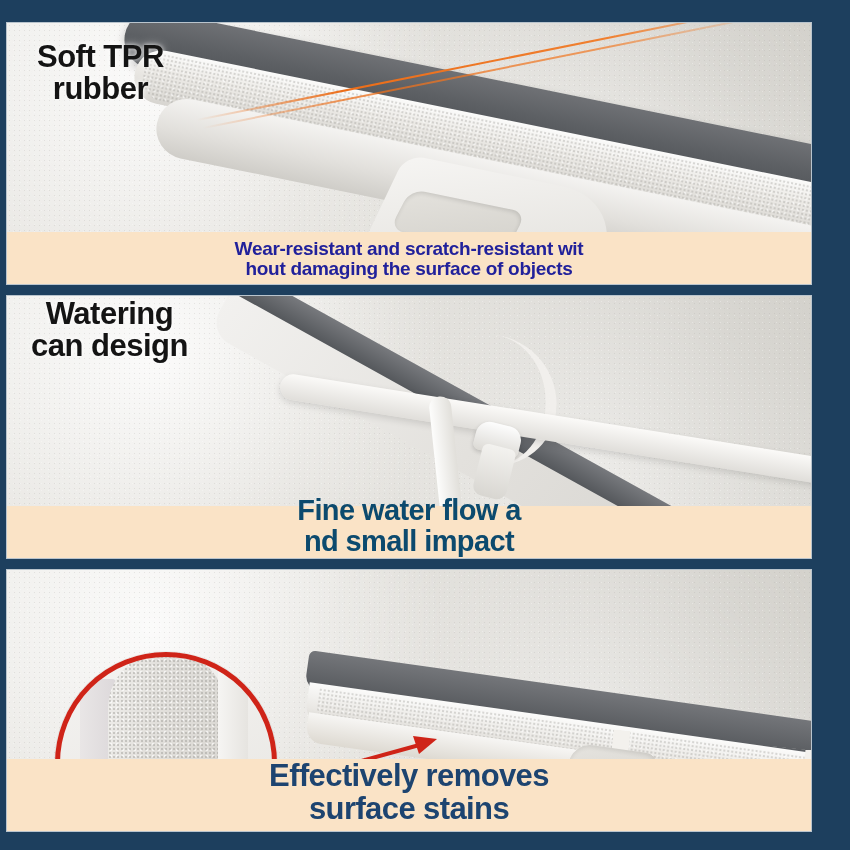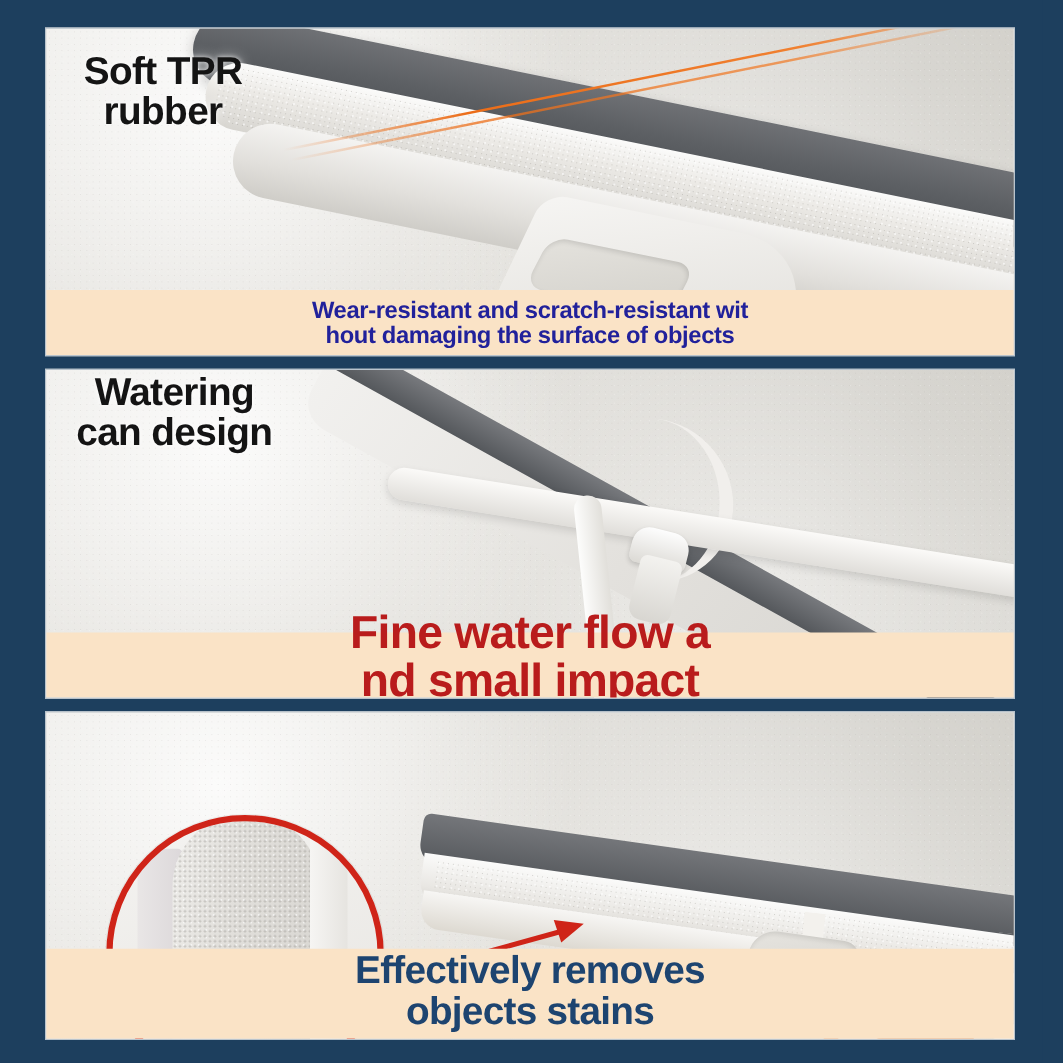--- a/index.html
+++ b/index.html
@@ -8,21 +8,21 @@
     width:850px; height:850px;
     font-family:"Liberation Sans", sans-serif;
     overflow:hidden;
   }
 
   
   .poster{
     position:relative;
     width:834px; height:850px;
     background:#1d3f5e;
-    padding:22px 22px 18px 36px;
+    padding:22px 22px 18px 6px;
     display:flex; flex-direction:column;
     gap:10px;
   }
 
   
   .panel{
     position:relative;
     flex:1 1 0;
     background:#e3e2de;
     border:1px solid #b9c4cd;
@@ -154,21 +154,21 @@
     background:linear-gradient(90deg,rgba(232,110,30,0),#ec6d18 25%,#f08030 70%,rgba(240,128,48,0));
     transform-origin:left center;
   }
   .ol-a{ left:190px; top:96px; width:600px; transform:rotate(-11.3deg); }
   .ol-b{ left:196px; top:104px; width:590px; transform:rotate(-11.3deg); opacity:.75; }
 
   
   #panel2 .heading{ left:24px; top:2px; font-size:31px; }
   #panel2 .caption-band{ height:52px; }
   #panel2 .caption-text{
-    color:#b91c1c; font-size:37px; letter-spacing:-.6px;
+    color:#0c4a6e; font-size:29px; letter-spacing:-.6px;
     transform:translateY(-6px);
   }
   .sq2-blade{
     position:absolute;
     left:210px; top:-40px;
     width:640px; height:26px;
     background:linear-gradient(180deg,#77797d,#55585c);
     border-radius:4px 4px 10px 10px;
     transform:rotate(29deg);
     transform-origin:left center;
@@ -431,17 +431,17 @@
 
       <svg class="arrow-svg" width="210" height="110" viewBox="0 0 210 110">
         <line x1="2" y1="92" x2="176" y2="44" stroke="#cf2418" stroke-width="4"></line>
         <polygon points="190,39 166,36 172,54" fill="#cf2418"></polygon>
       </svg>
     </div>
 
 
     <div class="caption-band">
       <p class="caption-text">Effectively removes
-objects stains</p>
+surface stains</p>
     </div>
   </section>
 
 </div>
 
 </body></html>

